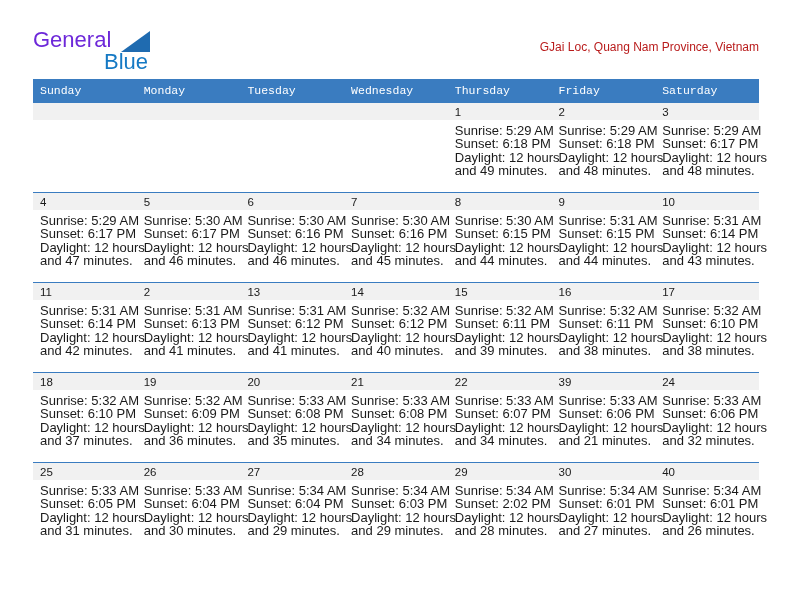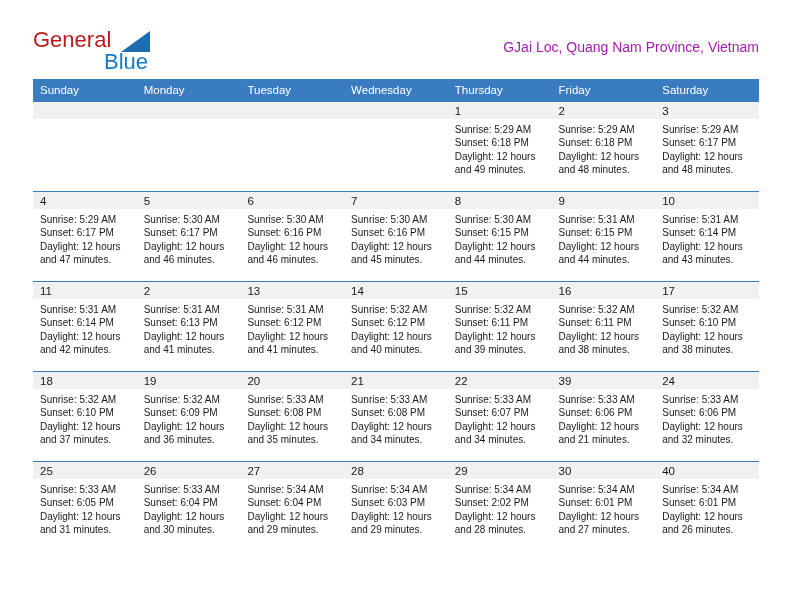--- a/index.html
+++ b/index.html
@@ -36,21 +36,21 @@
     width: 115px;
     height: 48px;
     user-select: none;
   }
   .logo-general {
     position: absolute;
     left: 0;
     top: 0;
     font-size: 22px;
     letter-spacing: 0px;
-    color: #b91c1c;
+    color: #6d28d9;
     line-height: 26px;
   }
   .logo-blue {
     position: absolute;
     left: 71px;
     top: 22px;
     font-size: 22px;
     color: #1579c4;
     line-height: 26px;
   }
@@ -68,22 +68,22 @@
     padding-top: 2px;
   }
   .cal-title {
     font-size: 29px;
     font-weight: normal;
     color: #1a1a1a;
     line-height: 34px;
     white-space: nowrap;
   }
   .cal-subtitle {
-    font-size: 14px;
-    color: #a21caf;
+    font-size: 12px;
+    color: #b91c1c;
     line-height: 20px;
     margin-top: 8px;
     white-space: nowrap;
   }
 
   
   .calendar {
     width: 726px;
     margin-top: 7px;
     border-collapse: collapse;
@@ -92,20 +92,21 @@
   .calendar th {
     background: #3a7cc0;
     color: #ffffff;
     font-weight: normal;
     font-size: 11.5px;
     text-align: left;
     padding: 5px 0 5px 7px;
     height: 19px;
     box-sizing: border-box;
     border: none;
+    font-family: Liberation Mono, monospace;
   }
   .calendar td {
     width: 103.7px;
     height: 89px;
     vertical-align: top;
     padding: 0;
     border-top: 1px solid #3a7cc0;
     background: #ffffff;
   }
   .calendar tr.week-row td { }
@@ -116,21 +117,21 @@
     padding: 3px 0 3px 7px;
     height: 17px;
     box-sizing: border-box;
     line-height: 12px;
   }
   .daynum.empty {
     color: transparent;
   }
   .details {
     padding: 4px 7px 0 7px;
-    font-size: 10px;
+    font-size: 13px;
     line-height: 13.4px;
     color: #1a1a1a;
   }
   .details div { white-space: nowrap; }
 </style>
 </head>
 <body>
 
 <div class="page">
 

